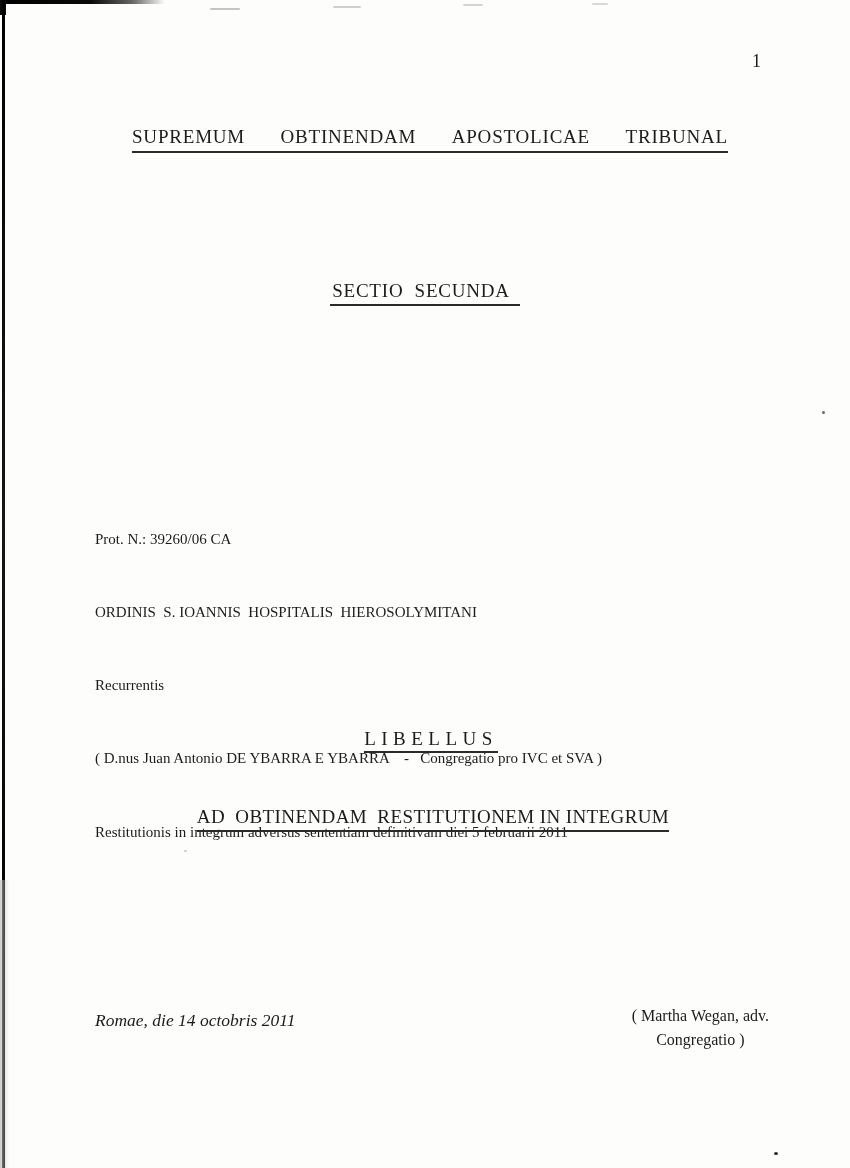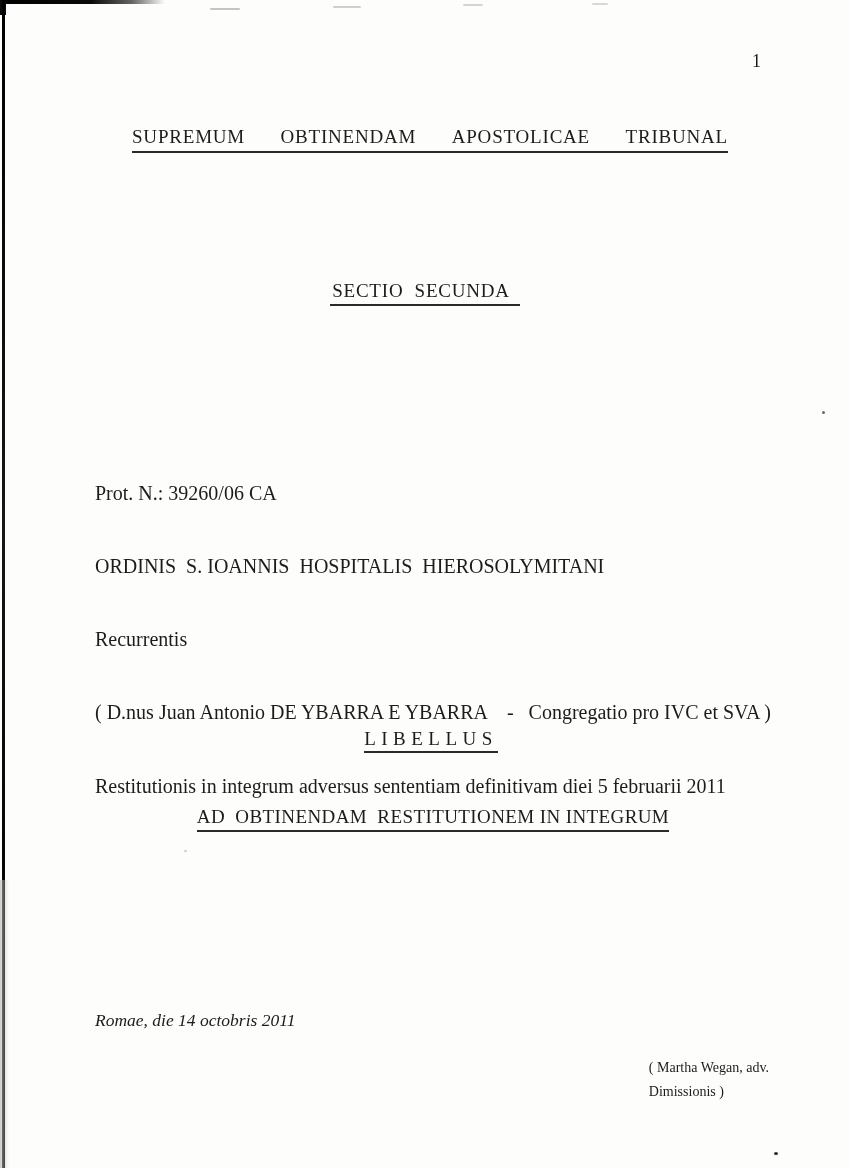--- a/index.html
+++ b/index.html
@@ -57,22 +57,22 @@
   }
   .sectio-wrap {
     position: absolute; left: 0; top: 280px; width: 850px; text-align: center;
   }
   .sectio {
     display: inline-block; font-size: 19px; letter-spacing: 0.8px;
     white-space: pre;
     border-bottom: 2px solid #2b2b2b; padding: 0 10px 2px 2px;
   }
   .case-block {
-    position: absolute; left: 95px; top: 432px;
-    font-size: 20px; line-height: 24.4px; white-space: pre;
+    position: absolute; left: 95px; top: 478px;
+    font-size: 15px; line-height: 24.4px; white-space: pre;
   }
   .libellus-wrap {
     position: absolute; left: 0; top: 728px; width: 850px; text-align: center;
   }
   .libellus {
     display: inline-block; font-size: 19px; letter-spacing: 5.5px;
     border-bottom: 2px solid #2b2b2b; padding-bottom: 1px; margin-left: 12px;
   }
   .subtitle-wrap {
     position: absolute; left: 8px; top: 806px; width: 850px; text-align: center;
@@ -80,22 +80,22 @@
   .subtitle {
     display: inline-block; font-size: 19px; letter-spacing: 0.4px; white-space: pre;
     border-bottom: 2px solid #2b2b2b; padding-bottom: 2px;
   }
   .footer-date {
     position: absolute; left: 95px; top: 1010px;
     font-size: 17.5px;
     font-style: italic;
   }
   .footer-adv {
-    position: absolute; right: 81px; top: 1056px;
-    text-align: left; font-size: 14px; line-height: 23.5px;
+    position: absolute; right: 81px; top: 1004px;
+    text-align: center; font-size: 16px; line-height: 23.5px;
   }
 </style>
 </head>
 <body>
 
 <div class="page">
 
   <div class="artifact-top-bar"></div>
   <div class="artifact-corner-blob"></div>
   <div class="artifact-top-smudge smudge-a"></div>
@@ -132,16 +132,16 @@
   <div class="libellus-wrap">
     <span class="libellus">LIBELLUS</span>
   </div>
   <div class="subtitle-wrap">
     <span class="subtitle">AD  OBTINENDAM  RESTITUTIONEM IN INTEGRUM</span>
   </div>
 
   <div class="footer-date">Romae, die 14 octobris 2011</div>
   <div class="footer-adv">
     <div>( Martha Wegan, adv.</div>
-    <div>Dimissionis )</div>
+    <div>Congregatio )</div>
   </div>
 
 </div>
 
 </body></html>

